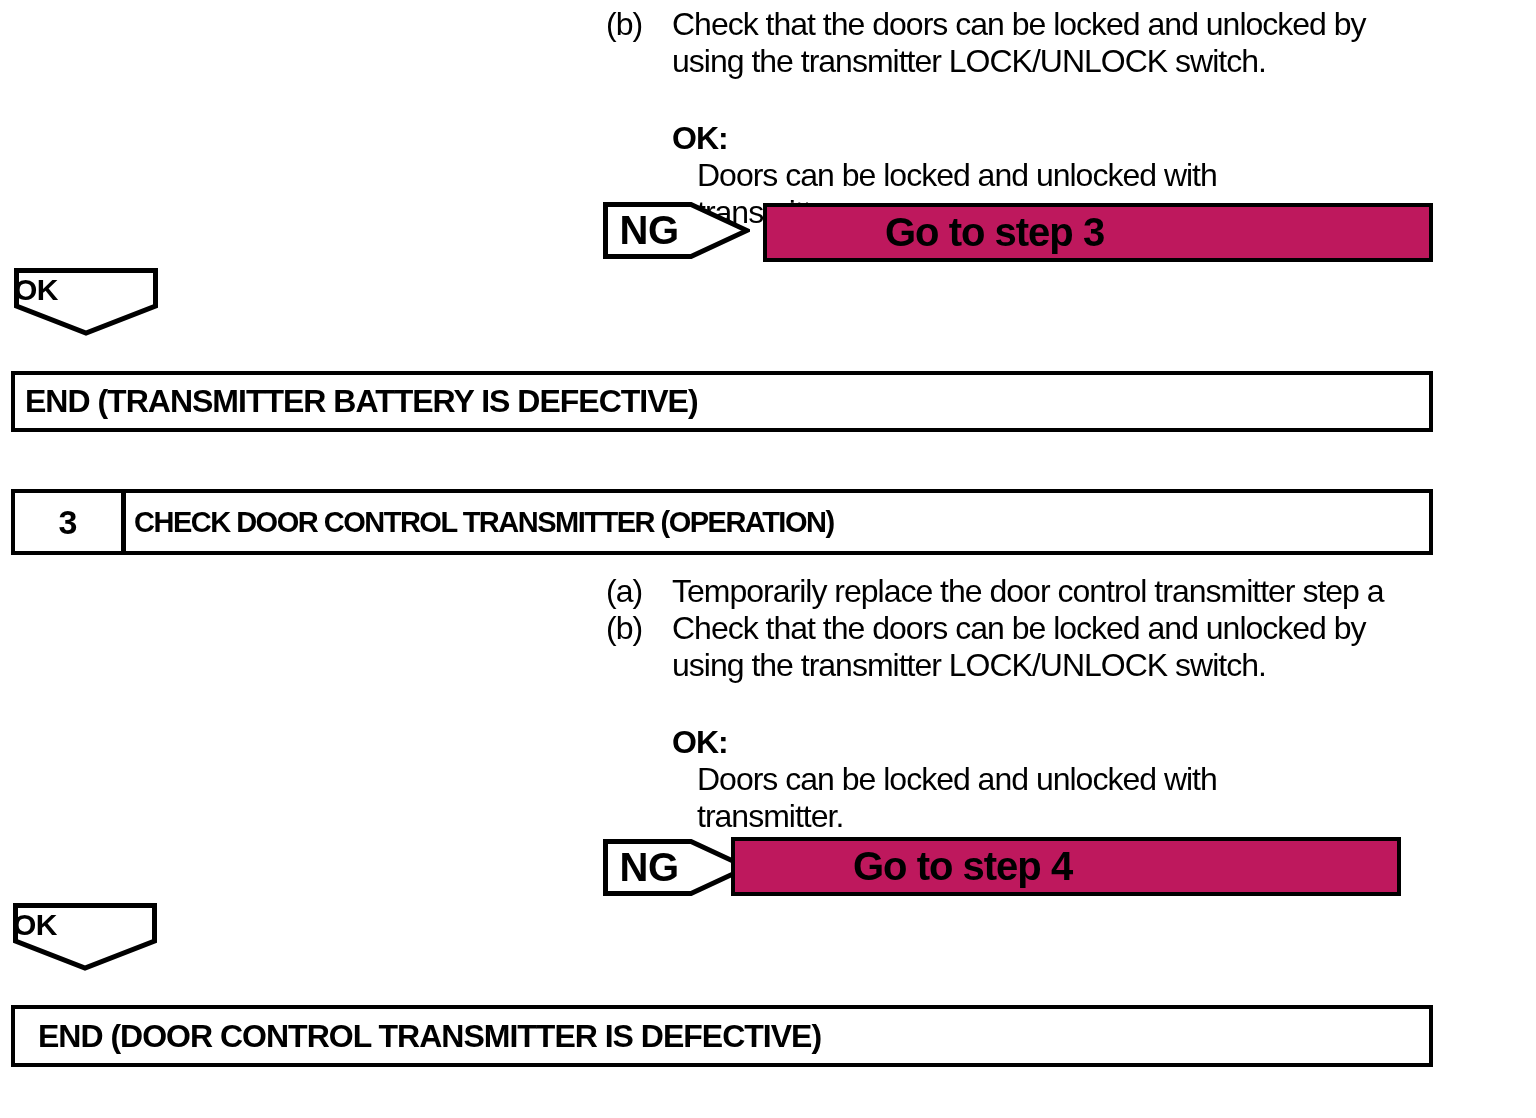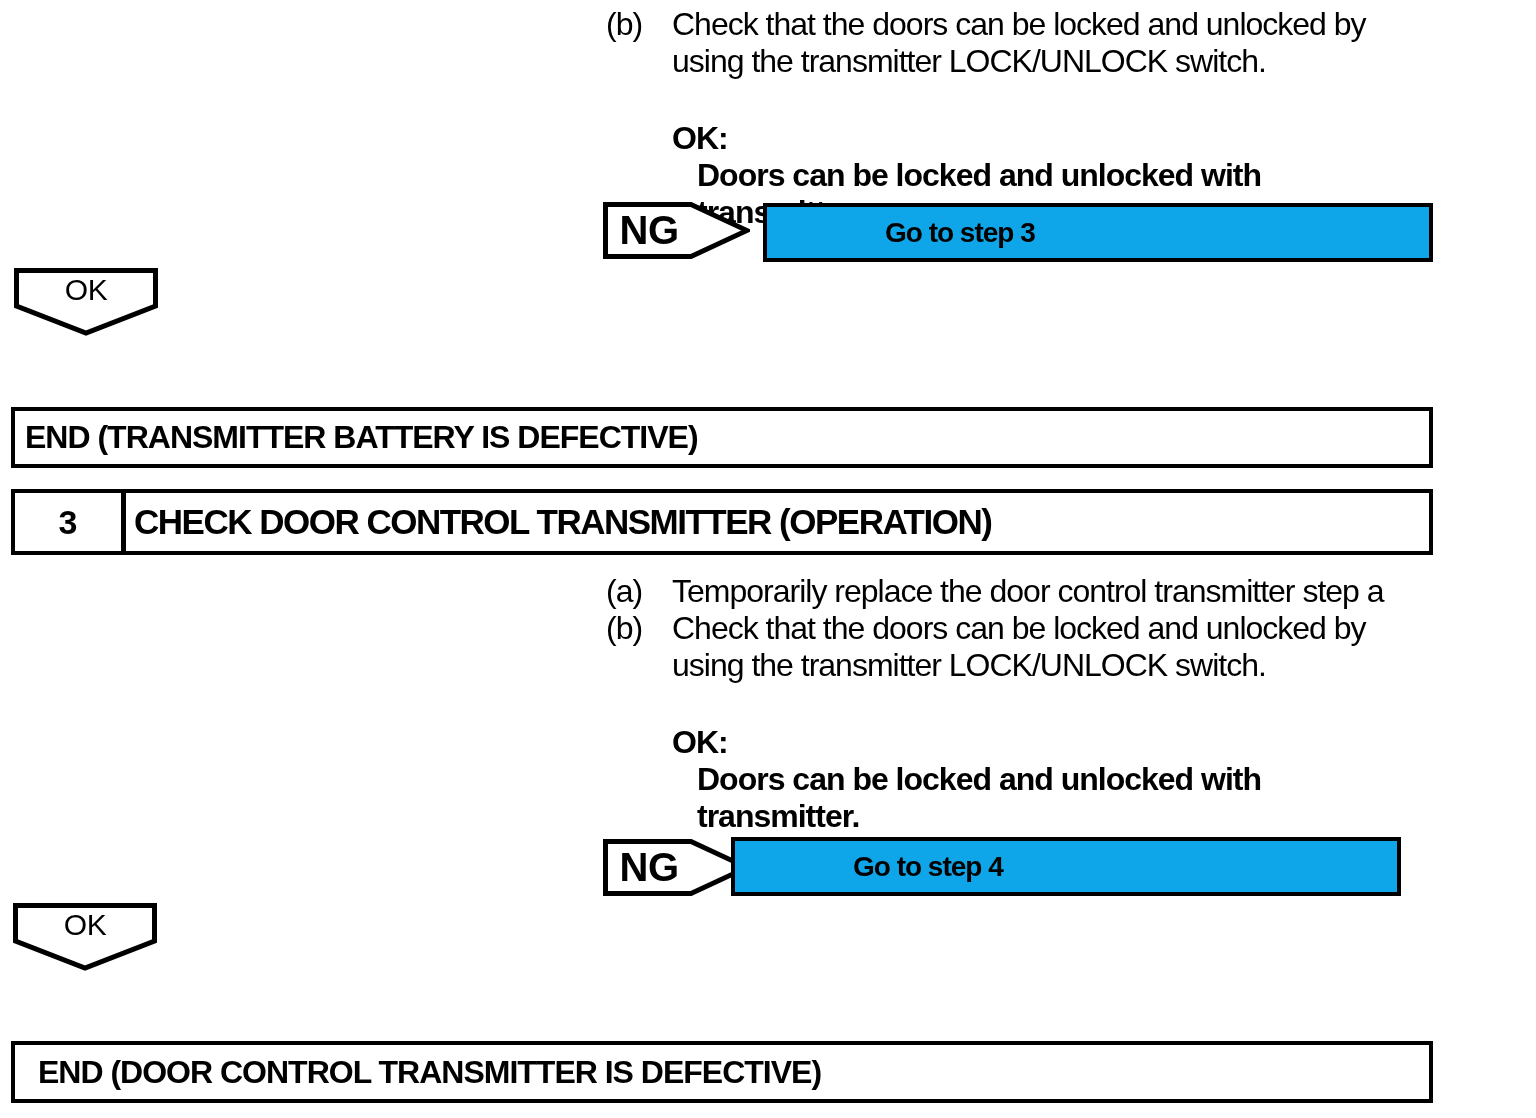--- a/index.html
+++ b/index.html
@@ -18,71 +18,70 @@
   .inst {
     position: absolute;
     font-size: 32px;
     line-height: 37px;
     letter-spacing: -1px;
     white-space: nowrap;
   }
   .inst .row { position: relative; padding-left: 66px; }
   .inst .row .lbl { position: absolute; left: 0; top: 0; }
   .inst .row.okh { font-weight: 700; margin-top: 40px; }
-  .inst .row.cond { padding-left: 91px; font-weight: 700; }
+  .inst .row.cond { padding-left: 91px; font-weight: 400; }
   #inst1 { left: 606px; top: 6px; }
   #inst2 { left: 606px; top: 573px; }
 
   
   .ng-shape { position: absolute; width: 147px; height: 57px; }
   #ng1 { left: 603px; top: 202px; }
   #ng2 { left: 603px; top: 839px; }
   .ng-shape svg { position: absolute; left: 0; top: 0; }
   .ng-shape .badge {
     position: absolute; left: 0; top: 0; width: 92px; height: 100%;
     display: flex; align-items: center; justify-content: center;
     font-weight: 700; font-size: 40px; letter-spacing: -0.5px;
   }
 
   
   .goto {
     position: absolute;
     width: 670px; height: 59px;
     border: 4px solid #000;
-    background: #0ea5e9;
+    background: #be185d;
     display: flex; align-items: center;
     padding-left: 118px;
-    font-weight: 700; font-size: 28px; letter-spacing: -1px;
+    font-weight: 700; font-size: 40px; letter-spacing: -1px;
     white-space: nowrap;
   }
   #goto1 { left: 763px; top: 203px; }
   #goto2 { left: 731px; top: 837px; }
 
   
   .okp { position: absolute; width: 144px; height: 68px; }
   #okp1 { left: 14px; top: 268px; }
   #okp2 { left: 13px; top: 903px; }
   .okp svg { position: absolute; left: 0; top: 0; }
   .okp .badge {
     position: absolute; left: 0; top: 5px; width: 100%;
-    text-align: center;
-    font-weight: 400; font-size: 30px; letter-spacing: -0.5px;
+    text-align: left;
+    font-weight: 700; font-size: 30px; letter-spacing: -0.5px;
   }
 
   
   .endbox {
     position: absolute;
     left: 11px; width: 1422px;
     border: 4px solid #000;
     background: #fff;
     display: flex; align-items: center;
     padding-left: 10px;
     font-weight: 700; font-size: 32px; letter-spacing: -1px;
     white-space: nowrap;
-    margin-top: 36px;
   }
   #end1 { top: 371px; height: 61px; }
   #end2 { top: 1005px; height: 62px; padding-left: 23px; }
 
   
   .stephdr {
     position: absolute;
     left: 11px; top: 489px;
     width: 1422px; height: 66px;
     border: 4px solid #000;
@@ -92,21 +91,21 @@
   .stephdr .num {
     width: 111px;
     border-right: 5px solid #000;
     display: flex; align-items: center; justify-content: center;
     font-weight: 700; font-size: 34px;
   }
   .stephdr .title {
     flex: 1;
     display: flex; align-items: center;
     padding-left: 8px;
-    font-weight: 700; font-size: 35px; letter-spacing: -1.5px;
+    font-weight: 700; font-size: 29px; letter-spacing: -1.5px;
     white-space: nowrap;
   }
 </style>
 </head>
 <body>
 
 <div class="page">
 
   <div class="inst" id="inst1">
     <div class="row">

